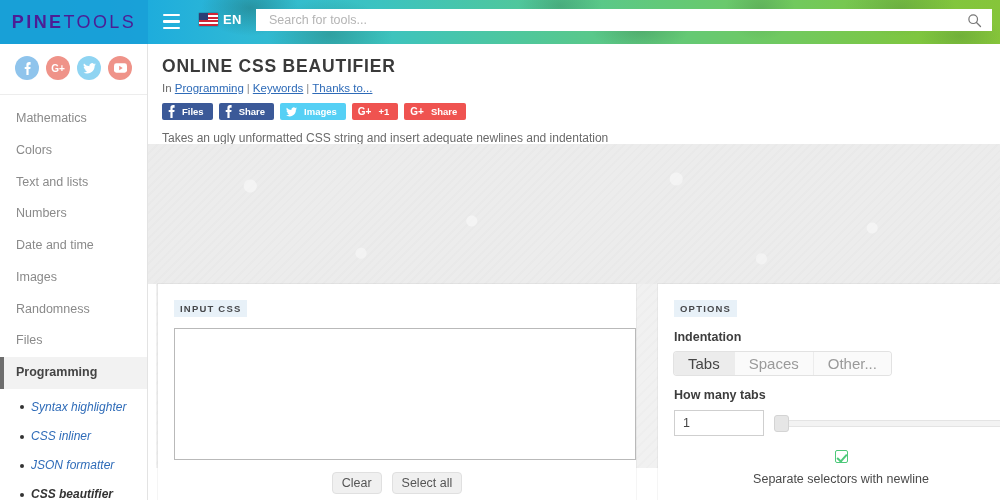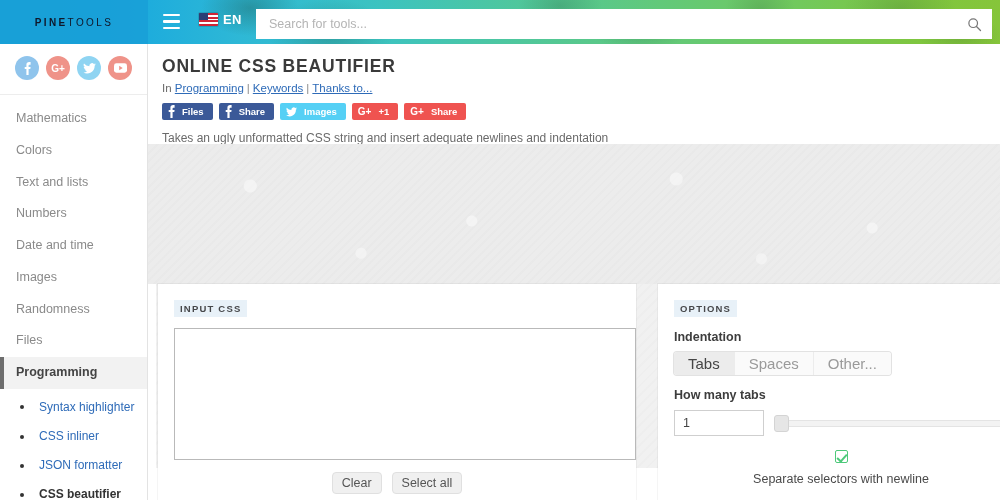--- a/index.html
+++ b/index.html
@@ -29,21 +29,21 @@
       radial-gradient(ellipse 50px 44px at 760px 10px, rgba(30,70,45,.18), transparent 70%),
       radial-gradient(ellipse 80px 40px at 900px 8px, rgba(40,85,50,.20), transparent 70%),
       radial-gradient(ellipse 60px 30px at 960px 36px, rgba(35,80,45,.18), transparent 70%);
     pointer-events: none;
   }
   .logo-zone {
     position: absolute; left: 0; top: 0; width: 148px; height: 44px;
     background: rgba(25,160,215,.92);
     display: flex; align-items: center; justify-content: center;
   }
-  .logo { font-size: 10px; letter-spacing: 2.4px; color: #0f172a; white-space: nowrap; }
+  .logo { font-size: 18px; letter-spacing: 2.4px; color: #4c1d95; white-space: nowrap; }
   .logo b { font-weight: bold; }
   .logo span { font-weight: 300; }
 
   .hamburger {
     position: absolute; left: 163px; top: 14px; width: 17px; height: 15px;
     display: flex; flex-direction: column; justify-content: space-between; cursor: pointer;
   }
   .hamburger i { display: block; height: 2.4px; background: #fff; border-radius: 1px; }
 
   .lang { position: absolute; left: 199px; top: 12px; display: flex; align-items: center; gap: 5px; cursor: pointer; }
@@ -51,21 +51,21 @@
     width: 19px; height: 13px; border-radius: 1px; position: relative; overflow: hidden;
     background: repeating-linear-gradient(180deg, #cf2436 0 1.9px, #fff 1.9px 3.7px);
     box-shadow: 0 0 0 1px rgba(0,0,0,.12);
   }
   .flag::after {
     content: ""; position: absolute; left: 0; top: 0; width: 9px; height: 7px; background: #2a3d75;
   }
   .lang-label { color: #fff; font-weight: bold; font-size: 13px; letter-spacing: .4px; }
 
   .searchbox {
-    position: absolute; left: 256px; top: 9px; width: 736px; height: 30px;
+    position: absolute; left: 256px; top: 9px; width: 736px; height: 22px;
     background: #fff; border: 1px solid rgba(255,255,255,.6);
     display: flex; align-items: center;
   }
   .searchbox input {
     flex: 1; border: 0; outline: 0; height: 100%; padding: 0 12px;
     font-family: "Liberation Sans", sans-serif; font-size: 12.5px; color: #555;
     background: transparent;
   }
   .searchbox input::placeholder { color: #b4b4b4; }
   .search-btn {
@@ -98,23 +98,23 @@
   .menu-item {
     display: block; padding: 9px 0 9px 16px; font-size: 12.5px; color: #8a8a8a;
     text-decoration: none; cursor: pointer; line-height: 1.1;
   }
   .menu-item.active {
     color: #444; font-weight: bold; background: #f2f2f2;
     border-left: 4px solid #6d6d6d; padding-left: 12px;
   }
   .submenu { padding: 4px 0 0 0; }
   .sub-item {
-    display: flex; align-items: center; gap: 15px;
+    display: flex; align-items: center; gap: 7px;
     padding: 8px 0 8px 20px; font-size: 12px; color: #2e6bb8;
-    text-decoration: none; cursor: pointer; line-height: 1.1;
+    text-decoration: none; cursor: pointer; line-height: 1.1; font-style: italic;
   }
   .sub-item .dot { width: 4px; height: 4px; border-radius: 50%; background: #333; flex: none; }
   .sub-item.active { color: #333; font-weight: bold; }
 
   
   .main {
     position: absolute; left: 148px; top: 44px; width: 852px; height: 456px;
     background: #fff; overflow: hidden;
   }
   .page-head { padding: 12px 0 0 14px; }

